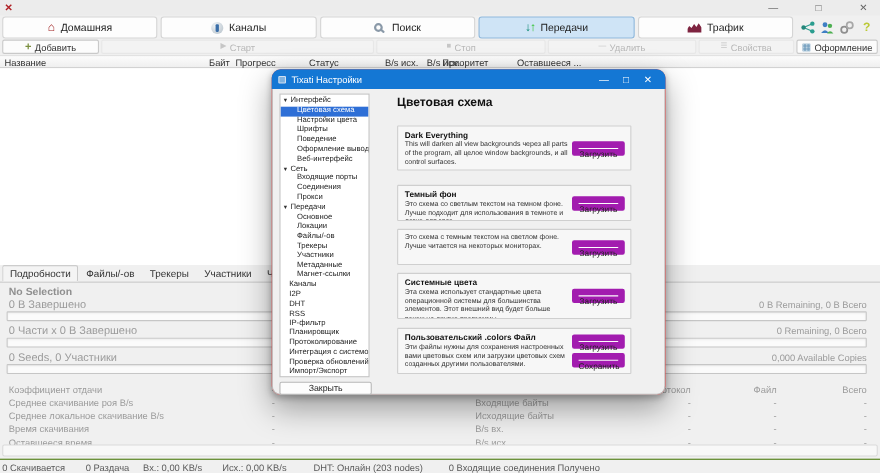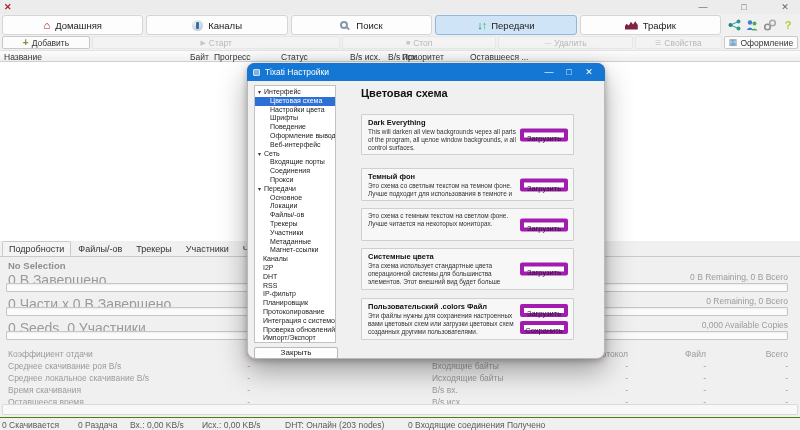--- a/index.html
+++ b/index.html
@@ -65,21 +65,21 @@
   .listarea{position:absolute;top:62px;left:0;right:0;height:179px;background:#ffffff;}
 
   
   .bottom{position:absolute;top:241px;left:0;right:0;bottom:0;background:#f0f0f0;}
   .dtabs{position:absolute;top:0;left:0;right:0;height:16px;border-bottom:1px solid #c9c9c9;
          display:flex;align-items:flex-end;padding-left:2px;}
   .dtab{padding:2px 6px 1px;font-size:9px;color:#333;border:1px solid transparent;white-space:nowrap;}
   .dtab.active{background:#f4f4f4;border-color:#c9c9c9;border-bottom-color:#f4f4f4;
                border-radius:2px 2px 0 0;}
   .no-selection{position:absolute;top:19px;left:8px;font-size:9.5px;font-weight:bold;color:#8f8f8f;}
-  .bar-label-left{position:absolute;left:8px;color:#9b9b9b;font-size:14px;white-space:nowrap;}
+  .bar-label-left{position:absolute;left:8px;color:#9b9b9b;font-size:10px;white-space:nowrap;}
   .bar-label-right{position:absolute;right:12px;color:#9b9b9b;font-size:8.5px;white-space:nowrap;}
   .pbar{position:absolute;left:6px;right:12px;height:9px;background:#fbfbfb;
         border:1px solid #c6c6c6;border-radius:1px;box-shadow:inset 0 1px 2px rgba(0,0,0,0.06);}
   .stat-label{position:absolute;color:#9b9b9b;font-size:8.5px;white-space:nowrap;}
   .stat-value{position:absolute;color:#9b9b9b;font-size:8.5px;text-align:right;width:40px;}
   .tbl-header{position:absolute;color:#9b9b9b;font-size:8.5px;text-align:right;width:70px;}
   .sunken{position:absolute;top:163px;left:2px;right:2px;height:11px;background:#f8f8f8;
           border:1px solid #dadada;border-radius:2px;}
   .statusbar{position:absolute;top:176px;left:0;right:0;height:29px;background:#f0f0f0;
              border-top:1px solid #4d7c0f;font-size:8.5px;color:#5a5a5a;}
@@ -107,21 +107,21 @@
   .close-btn{position:absolute;left:6px;top:266px;width:84px;height:12px;background:#fdfdfd;
              border:1px solid #b8b8b8;border-radius:2px;font-size:8px;text-align:center;
              line-height:10px;color:#222;}
   .content{position:absolute;left:90px;top:0;right:4px;bottom:0;overflow:hidden;}
   .dlg-heading{position:absolute;left:23px;top:6px;font-size:11px;font-weight:bold;color:#111;}
   .card{position:absolute;left:23px;width:213px;background:#f7f7f7;border:1px solid #cfcfcf;
         border-radius:1px;padding:3px 56px 3px 6px;overflow:hidden;}
   .card-title{font-size:7.5px;font-weight:bold;color:#111;line-height:9.5px;white-space:nowrap;}
   .card-desc{font-size:6.4px;color:#333;line-height:8.4px;}
   .card-btn{position:absolute;right:5px;width:48px;height:13px;background:#fdfdfd;
-            border:4px solid #a21caf;border-radius:2px;font-size:7.5px;text-align:center;
+            border:6px solid #a21caf;border-radius:2px;font-size:7.5px;text-align:center;
             line-height:11px;color:#222;}
 </style>
 </head>
 <body>
 
 <div class="titlebar">
   <span class="app-logo">✕</span>
   <span class="title-text">Tixati v3.32 Portable</span>
   <div class="win-controls">
     <span>—</span>

